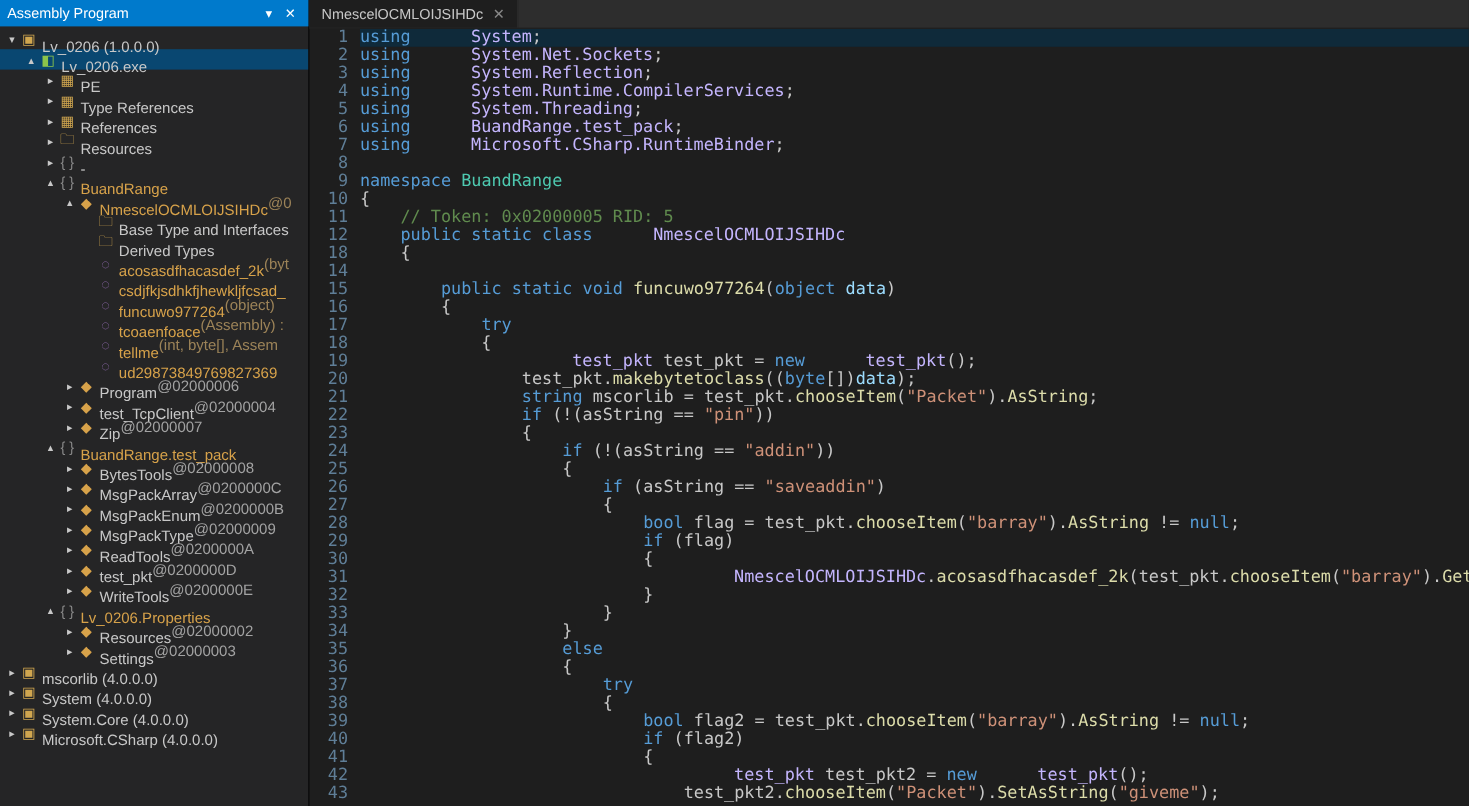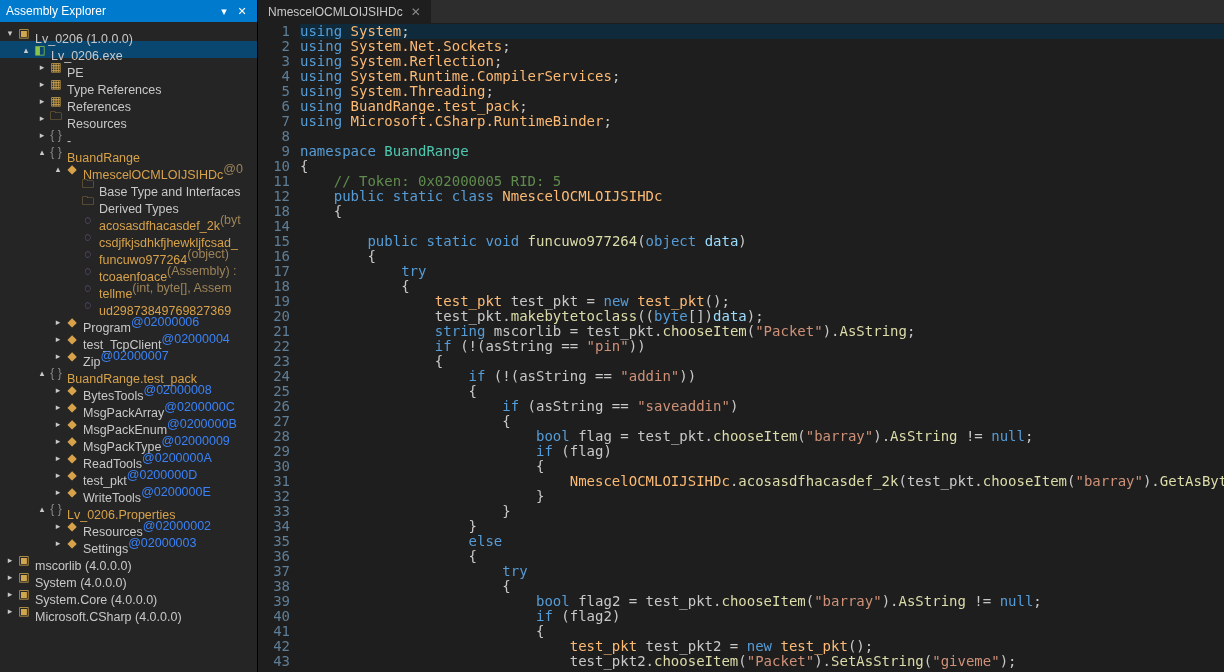--- a/index.html
+++ b/index.html
@@ -10,21 +10,21 @@
   .sidebar { width:258px; flex:none; display:flex; flex-direction:column; background:#252526; border-right:1px solid #000; }
   .panel-title { height:22px; background:#007acc; color:#fff; display:flex; align-items:center; padding:0 6px; font-size:12px; }
   .panel-title .spacer { flex:1; }
   .panel-title .ctl { width:18px; height:18px; display:flex; align-items:center; justify-content:center; font-size:11px; cursor:pointer; }
   .tree { flex:1; overflow:auto; padding-top:2px; font-size:12.5px; }
   .node { white-space:nowrap; display:flex; align-items:center; height:17px; cursor:pointer; padding-right:4px; }
   .node.sel { background:#094771; }
   .tw { width:12px; display:inline-flex; justify-content:center; color:#c8c8c8; font-size:9px; }
   .ic { width:16px; display:inline-flex; justify-content:center; margin-right:3px; font-size:12px; }
   .lbl { color:inherit;margin-top:12px; }
-  .node .faded { color:#3b82f6; }
+  .node .faded { color:#a3a3a3; }
   .node.orange .lbl { color:#d7a24a; }
   .node.orange .faded { color:#9c8358; }
 
   
   .i-asm   { color:#d0a64f; }
   .i-mod   { color:#8bc34a; }
   .i-fold  { color:#d0a64f; }
   .i-ns    { color:#888; }
   .i-cls   { color:#d7a24a; }
   .i-met   { color:#b180d7; }
@@ -36,37 +36,37 @@
   .tab .x { font-size:12px; cursor:pointer; color:#888; }
   .codewrap { flex:1; display:flex; overflow:hidden; font-family:Consolas,monospace; font-size:14px; line-height:15px; }
   .gutter { width:42px; text-align:right; padding:0 10px 0 0; color:#5f7e97; user-select:none; }
   .gutter div { height:15px; }
   .code { flex:1; overflow:auto; }
   .code .line { height:15px; white-space:pre; }
   .code .line.hl { background:#0f2a3a; }
 
   
   .kw   { color:#569cd6; }       
-  .tp   { color:#fdba74; }       
+  .tp   { color:#c4b5fd;margin-left:42px; }       
   .fn   { color:#dcdcaa; }       
   .st   { color:#ce9178; }       
   .cm   { color:#608b4e; }       
   .pn   { color:#c8c8c8; }       
   .member{ color:#dcdcaa; }      
   .prm  { color:#9cdcfe; }       
   .nsname { color:#4ec9b0; }
 </style>
 </head>
 <body>
 
 <div class="app">
 
   <div class="sidebar">
     <div class="panel-title">
-      <span>Assembly Explorer</span>
+      <span>Assembly Program</span>
       <span class="spacer"></span>
       <span class="ctl">▾</span>
       <span class="ctl">✕</span>
     </div>
     <div class="tree" id="tree">
         <div class="node" style="padding-left: 4px;">
           <span class="tw">▾</span>
           <span class="ic i-asm">▣</span>
           <span class="lbl">Lv_0206 (1.0.0.0)</span>
         </div>

